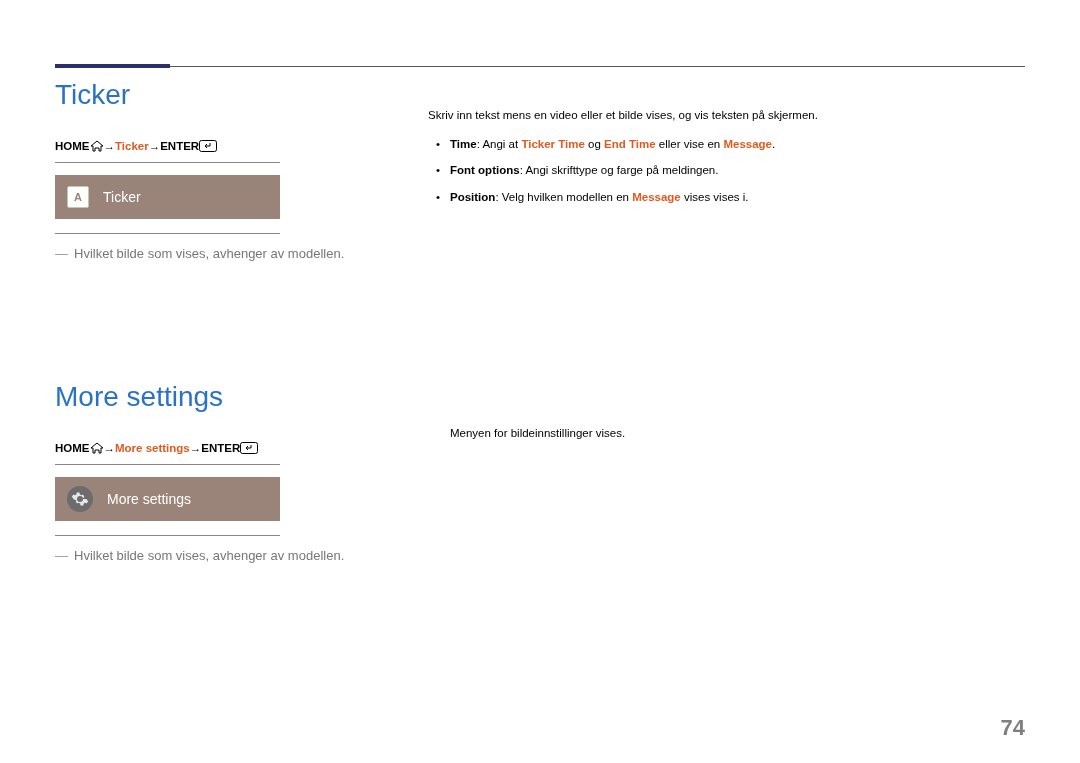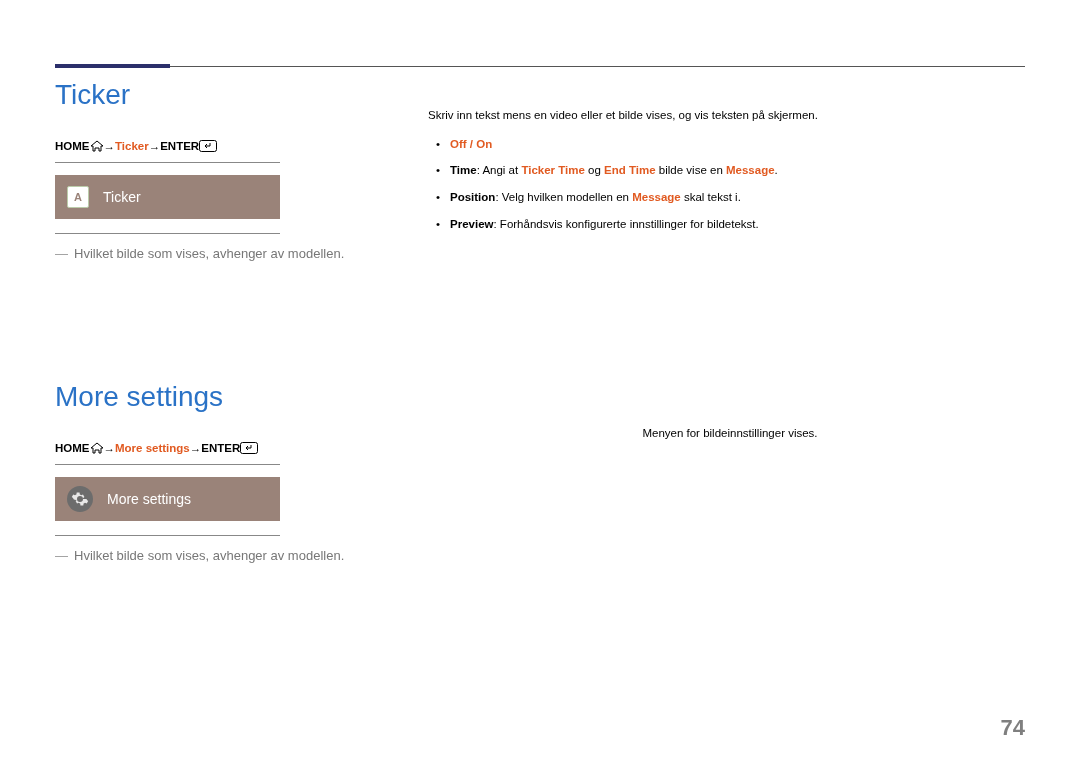--- a/index.html
+++ b/index.html
@@ -119,21 +119,20 @@
   }
   .k { color: #e15a21; font-weight: bold; }
   .b { font-weight: bold; }
   .section2 { margin-top: 120px; }
   .right2 {
     position: absolute;
     left: 450px;
     top: 427px;
     width: 560px;
     font-size: 11.5px;
-    text-align: center;
   }
   .pagenum {
     position: absolute;
     right: 55px;
     bottom: 22px;
     font-size: 22px;
     color: #7f7f7f;
     font-weight: 700;
   }
   .home-icon, .enter-icon { display:inline-block; }
@@ -220,30 +219,27 @@
     <div class="note">
       <span>Hvilket bilde som vises, avhenger av modellen.</span>
     </div>
   </div>
 </div>
 
 <div class="col-right">
   <div>Skriv inn tekst mens en video eller et bilde vises, og vis teksten på skjermen.</div>
   <ul class="body">
     <li>
-      <span class="k">Off / On</span>
+      <span class="b">Time</span><span>: Angi at </span><span class="k">Ticker Time</span><span> og </span><span class="k">End Time</span><span> eller vise en </span><span class="k">Message</span><span>.</span>
     </li>
     <li>
-      <span class="b">Time</span><span>: Angi at </span><span class="k">Ticker Time</span><span> og </span><span class="k">End Time</span><span> bilde vise en </span><span class="k">Message</span><span>.</span>
+      <span class="b">Font options</span><span>: Angi skrifttype og farge på meldingen.</span>
     </li>
     <li>
-      <span class="b">Position</span><span>: Velg hvilken modellen en </span><span class="k">Message</span><span> skal tekst i.</span>
-    </li>
-    <li>
-      <span class="b">Preview</span><span>: Forhåndsvis konfigurerte innstillinger for bildetekst.</span>
+      <span class="b">Position</span><span>: Velg hvilken modellen en </span><span class="k">Message</span><span> vises vises i.</span>
     </li>
   </ul>
 </div>
 
 <div class="right2">
   <div>Menyen for bildeinnstillinger vises.</div>
 </div>
 
 <div class="pagenum">74</div>
 

